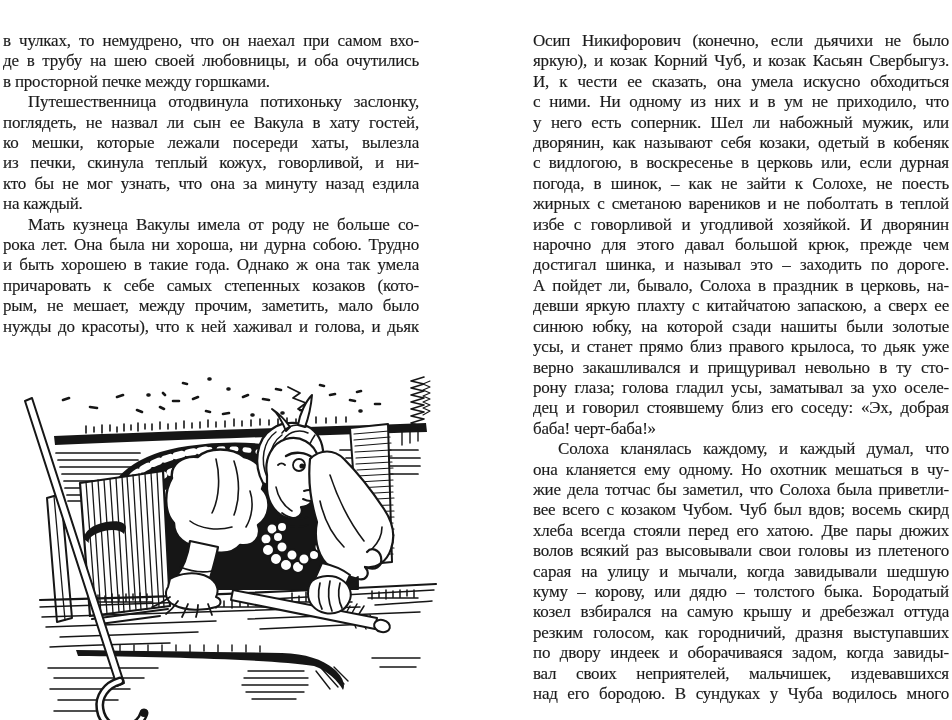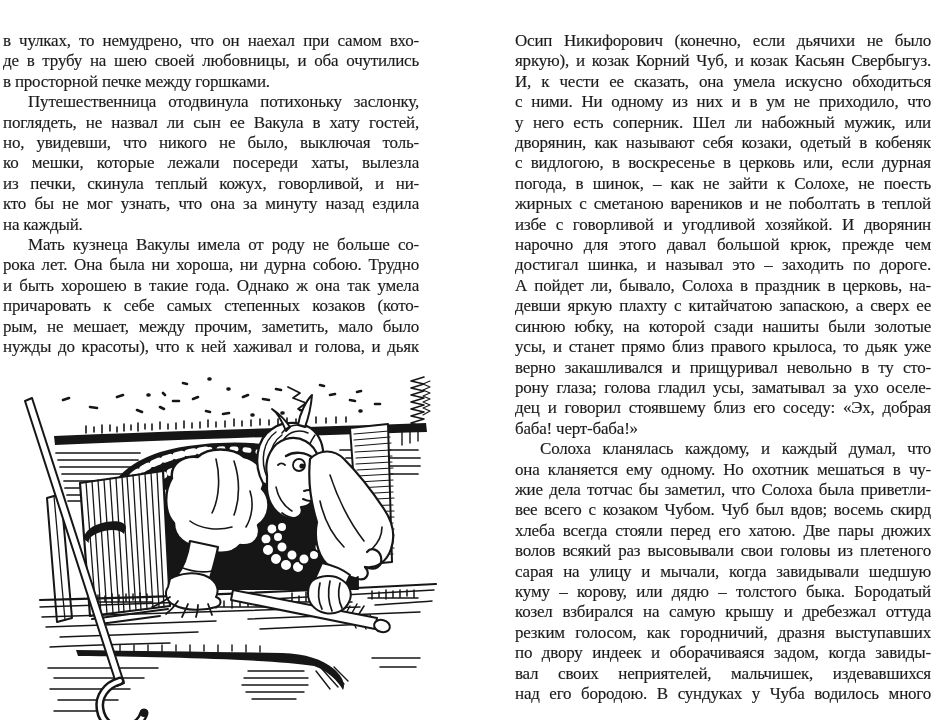--- a/index.html
+++ b/index.html
@@ -2,21 +2,21 @@
 <html><head>
 <meta charset="utf-8">
 <style>
   html,body{margin:0;padding:0;background:#ffffff;}
   .page{
     position:relative;width:952px;height:720px;background:#ffffff;overflow:hidden;
     font-family:"Liberation Serif","DejaVu Serif",serif;color:#1b1b1b;margin-top:29px;
   }
   .col{position:absolute;top:2px;width:416px;overflow:hidden;}
   .col-left{left:3px;}
-  .col-right{left:515px;}
+  .col-right{left:533px;}
   .line{
     height:20.42px;line-height:20.42px;font-size:17px;letter-spacing:-0.2px;
     text-align:justify;text-align-last:justify;white-space:normal;
     -webkit-text-stroke:0.15px #1b1b1b;
   }
   .line.indent{text-indent:25px;}
   .line.pend{text-align-last:left;}
   .illustration{position:absolute;left:20px;top:342px;width:420px;height:372px;margin:0;}
   .pageno{
     position:absolute;left:533px;top:695px;width:416px;
@@ -27,21 +27,20 @@
 <body>
 
 <div class="page">
 
   <section class="col col-left" id="left-col">
       <div class="line">в чулках, то немудрено, что он наехал при самом вхо-</div>
       <div class="line">де в трубу на шею своей любовницы, и оба очутились</div>
       <div class="line pend">в просторной печке между горшками.</div>
       <div class="line indent">Путешественница отодвинула потихоньку заслонку,</div>
       <div class="line">поглядеть, не назвал ли сын ее Вакула в хату гостей,</div>
-      <div class="line">но, увидевши, что никого не было, выключая толь-</div>
       <div class="line">ко мешки, которые лежали посереди хаты, вылезла</div>
       <div class="line">из печки, скинула теплый кожух, говорливой, и ни-</div>
       <div class="line">кто бы не мог узнать, что она за минуту назад ездила</div>
       <div class="line pend">на каждый.</div>
       <div class="line indent">Мать кузнеца Вакулы имела от роду не больше со-</div>
       <div class="line">рока лет. Она была ни хороша, ни дурна собою. Трудно</div>
       <div class="line">и быть хорошею в такие года. Однако ж она так умела</div>
       <div class="line">причаровать к себе самых степенных козаков (кото-</div>
       <div class="line">рым, не мешает, между прочим, заметить, мало было</div>
       <div class="line">нужды до красоты), что к ней хаживал и голова, и дьяк</div>

